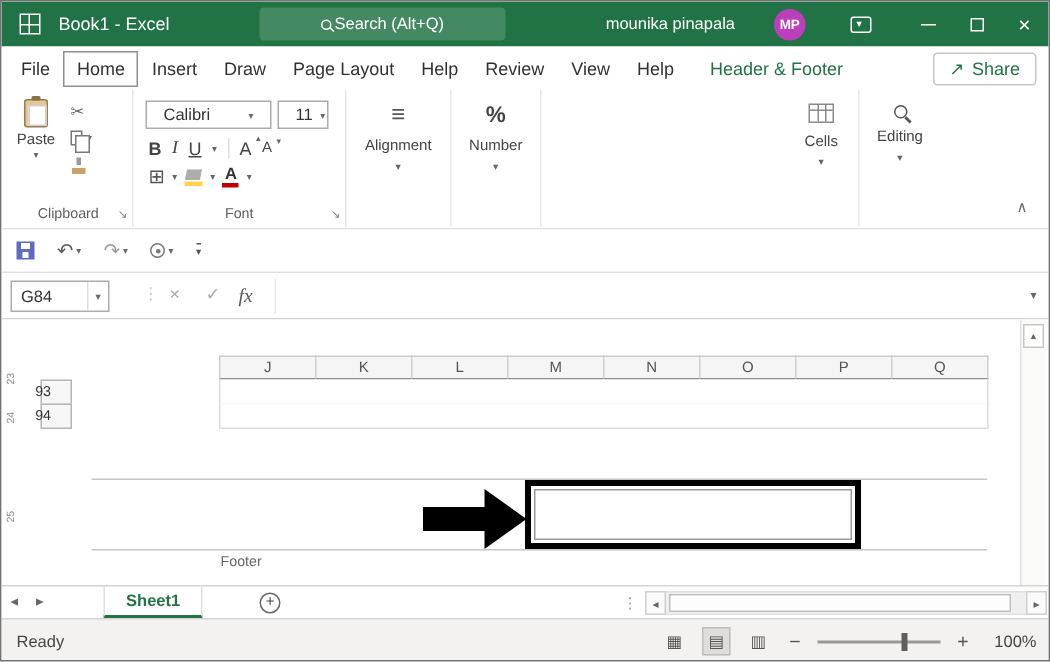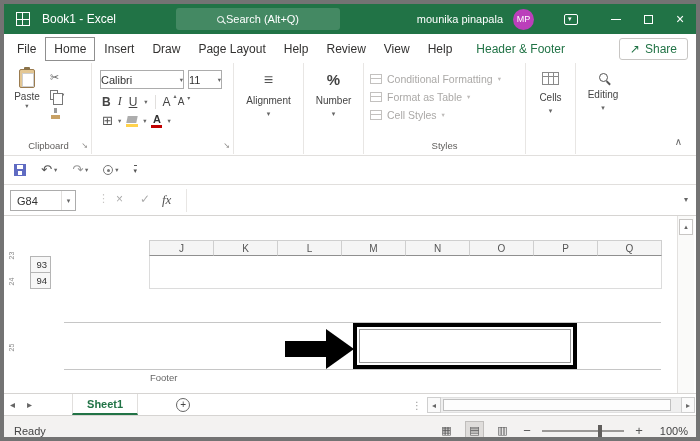--- a/index.html
+++ b/index.html
@@ -1,32 +1,32 @@
 <!DOCTYPE html>
 <html style="--accent: #217346; --avatar: #BB3FBB; --fontred: #C00000;"><head>
 <meta charset="utf-8">
 <style>
 :root{--accent:#217346;--avatar:#BB3FBB;--fontred:#C00000;}
 *{margin:0;padding:0;box-sizing:border-box;}
 body{font-family:"Liberation Sans","DejaVu Sans",sans-serif;background:#fff;}
-#win{position:relative;width:700px;height:441px;border:4px solid #737373;background:#fff;overflow:hidden;}
+#win{position:relative;width:700px;height:441px;border:1px solid #737373;background:#fff;overflow:hidden;}
 .band{position:absolute;left:0;right:0;}
 
 
 #titlebar{top:0;height:30px;background:var(--accent);display:flex;align-items:center;color:#fff;}
 .xl-ico{width:14px;height:14px;margin-left:12px;border:1px solid #fff;position:relative;flex:0 0 auto;}
 .xl-ico:before{content:"";position:absolute;left:0;right:0;top:50%;height:1px;background:#fff;}
 .xl-ico:after{content:"";position:absolute;top:0;bottom:0;left:45%;width:1px;background:#fff;}
 .tb-title{font-size:12px;margin-left:12px;white-space:nowrap;}
 .search-pill{position:absolute;left:172px;top:4px;width:164px;height:22px;background:rgba(255,255,255,.16);border-radius:3px;display:flex;align-items:center;justify-content:center;gap:2px;font-size:11px;cursor:default;}
 .mag{width:7px;height:7px;border:1.4px solid #fff;border-radius:50%;position:relative;flex:0 0 auto;}
 .mag:after{content:"";position:absolute;width:4px;height:1.4px;background:#fff;right:-3.5px;bottom:-1.5px;transform:rotate(45deg);}
 .tb-right{margin-left:auto;display:flex;align-items:center;height:100%;}
-.tb-user{font-size:11px;margin-right:10px;white-space:nowrap;}
-.avatar{width:21px;height:21px;border-radius:50%;background:var(--avatar);display:flex;align-items:center;justify-content:center;font-size:9px;font-weight:normal;margin-right:30px;}
+.tb-user{font-size:11px;margin-right:26px;white-space:nowrap;}
+.avatar{width:21px;height:21px;border-radius:50%;background:var(--avatar);display:flex;align-items:center;justify-content:center;font-size:9px;font-weight:bold;margin-right:30px;}
 .rdo{width:14px;height:11px;border:1px solid #fff;border-radius:2px;position:relative;margin-right:22px;}
 .rdo:after{content:"▾";position:absolute;left:3px;top:0px;font-size:7px;color:#fff;}
 .wbtn{width:32px;height:30px;display:flex;align-items:center;justify-content:center;font-size:14px;color:#fff;}
 .min-bar{width:10px;height:1px;background:#fff;display:block;}
 .max-box{width:9px;height:9px;border:1px solid #fff;display:block;}
 
 
 #tabrow{top:30px;height:29px;display:flex;align-items:center;font-size:12px;color:#323130;background:#fff;padding-left:4px;}
 .rtab{padding:5px 9px;white-space:nowrap;}
 .rtab.active{border:1px solid #8f8f8f;padding:4px 8px;background:#fff;}
@@ -43,21 +43,21 @@
 .clip{width:16px;height:19px;background:#E3C794;border:1px solid #9a7b4f;border-radius:2px;position:relative;margin:0 auto 3px;}
 .clip:before{content:"";position:absolute;top:-3px;left:4px;width:6px;height:3px;background:#8a7248;border-radius:1px;}
 .clip:after{content:"";position:absolute;left:2px;top:3px;width:10px;height:12px;background:#fff;border:1px solid #cfcfcf;}
 .clip-col{position:absolute;left:44px;top:8px;display:flex;flex-direction:column;gap:6px;}
 .mini{display:flex;align-items:center;gap:3px;height:12px;}
 .copy-ico{width:8px;height:10px;border:1px solid #777;background:#fff;position:relative;}
 .copy-ico:after{content:"";position:absolute;left:2px;top:2px;width:8px;height:10px;border:1px solid #777;background:#fff;}
 .fp-ico{width:11px;height:11px;position:relative;}
 .fp-ico:before{content:"";position:absolute;top:0;left:4px;width:3px;height:5px;background:#9a9a9a;}
 .fp-ico:after{content:"";position:absolute;bottom:0;left:1px;width:9px;height:4px;background:#C8A165;}
-.combo{position:absolute;height:19px;border:1px solid #ACACAC;background:#fff;font-size:11px;color:#333;display:flex;align-items:center;padding:0 0;gap:5px;}
+.combo{position:absolute;height:19px;border:1px solid #ACACAC;background:#fff;font-size:11px;color:#333;display:flex;align-items:center;padding:0 11px;gap:5px;}
 .combo .cv{flex:1;}
 .frow{position:absolute;display:flex;align-items:center;gap:7px;}
 .bld{font-weight:bold;font-size:12px;}
 .itl{font-style:italic;font-family:"Liberation Serif",serif;font-size:12px;}
 .und{text-decoration:underline;font-size:12px;}
 .ga{position:relative;font-size:12px;}
 .ga:after{content:"▴";position:absolute;top:-3px;right:-6px;font-size:6px;color:#666;}
 .gs{position:relative;font-size:10px;}
 .gs:after{content:"▾";position:absolute;top:-2px;right:-6px;font-size:6px;color:#666;}
 .vdiv{width:1px;height:14px;background:#E1DFDD;}
@@ -104,21 +104,21 @@
 .fb-sep{position:absolute;left:94px;top:7px;color:#C8C6C4;font-size:11px;}
 .fb-x{position:absolute;left:112px;top:8px;color:#ABABAB;font-size:12px;line-height:12px;}
 .fb-ok{position:absolute;left:136px;top:8px;color:#ABABAB;font-size:12px;line-height:12px;}
 .fb-fx{position:absolute;left:158px;top:7px;font-family:"Liberation Serif",serif;font-style:italic;font-size:13px;color:#555;}
 .fb-input{position:absolute;left:182px;right:24px;top:4px;height:23px;border-left:1px solid #E8E6E4;font-size:11px;color:#333;padding:4px 6px;background:#fff;}
 .fb-exp{position:absolute;right:8px;top:10px;font-size:8px;color:#666;}
 
 
 #sheet{top:212px;height:177px;background:#fff;overflow:hidden;}
 .hdr{position:absolute;top:24px;height:16px;width:65px;background:#F5F5F5;border:1px solid #CFCFCF;border-bottom:1px solid #8F8F8F;font-size:10px;color:#555;display:flex;align-items:center;justify-content:center;}
-.rowhdr{position:absolute;left:26px;width:21px;height:17px;background:#F7F7F7;border:1px solid #B5B5B5;font-size:9.5px;color:#333;display:flex;align-items:center;justify-content:flex-end;padding-right:3px;}
+.rowhdr{position:absolute;left:26px;width:21px;height:17px;background:#F7F7F7;border:1px solid #B5B5B5;font-size:9.5px;color:#333;display:flex;align-items:center;justify-content:flex-end;padding-right:13px;}
 .cell{position:absolute;width:65px;height:17px;border-right:1px solid #DCDCDC;border-bottom:1px solid #DCDCDC;background:#fff;}
 .cell.first{border-left:1px solid #DCDCDC;}
 .rmark{position:absolute;left:0px;font-size:7px;color:#8a8a8a;transform:rotate(-90deg);width:14px;text-align:center;}
 .fline{position:absolute;left:60px;width:597px;height:1px;background:#C6C6C6;}
 .flabel{position:absolute;left:146px;top:156px;font-size:9.5px;color:#666;}
 .hl-box{position:absolute;left:349px;top:107px;width:224px;height:46px;border:4px solid #000;background:#fff;}
 .hl-inner{position:absolute;inset:2px;border:1px solid #9a9a9a;background:#fff;}
 .arr-shaft{position:absolute;left:281px;top:125px;width:42px;height:16px;background:#000;}
 .arr-head{position:absolute;left:322px;top:113px;width:0;height:0;border-top:20px solid transparent;border-bottom:20px solid transparent;border-left:28px solid #000;}
 .vscroll{position:absolute;top:0;right:2px;width:17px;height:100%;background:#FAFAF9;border-left:1px solid #E3E1DF;}
@@ -246,57 +246,40 @@
             <span class="bucket"></span>
             <span class="cbar"></span>
           </span>
         <span class="chev">▾</span>
         <span class="stack">
             <span class="fcA">A</span>
             <span class="fc-bar"></span>
           </span>
         <span class="chev">▾</span>
       </div>
+      <div class="grp-label">Font</div>
       <div class="launcher">↘</div>
     </div>
 
     <div class="grp cgrp" style="left:230px;width:70px;">
       <div class="big">
           <span class="align-ico">≡</span>
         </div>
       <div class="lbl">Alignment</div>
       <div class="ch">▾</div>
     </div>
 
     <div class="grp cgrp" style="left:300px;width:60px;">
       <div class="big">
           <span class="pct">%</span>
         </div>
       <div class="lbl">Number</div>
       <div class="ch">▾</div>
     </div>
 
-    <div class="grp" style="left:360px;width:162px;">
-      <div class="sbtn" style="top:8px;">
-        <span class="sico"></span>
-        <span>Conditional Formatting</span>
-        <span class="chev">▾</span>
-      </div>
-      <div class="sbtn" style="top:26px;">
-        <span class="sico"></span>
-        <span>Format as Table</span>
-        <span class="chev">▾</span>
-      </div>
-      <div class="sbtn" style="top:44px;">
-        <span class="sico"></span>
-        <span>Cell Styles</span>
-        <span class="chev">▾</span>
-      </div>
-      <div class="grp-label">Styles</div>
-    </div>
 
     <div class="grp cgrp" style="left:522px;width:50px;">
       <div class="big">
           <span class="tbl"></span>
         </div>
       <div class="lbl">Cells</div>
       <div class="ch">▾</div>
     </div>
 
     <div class="grp cgrp" style="left:572px;width:54px;border-right:none;">

